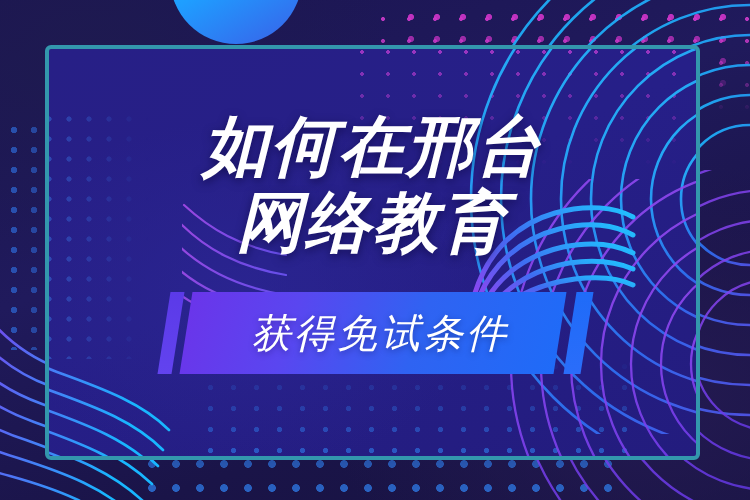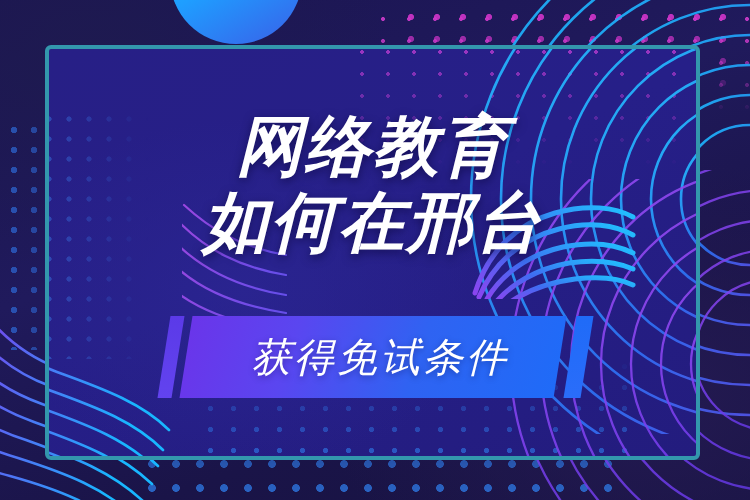--- a/index.html
+++ b/index.html
@@ -146,21 +146,21 @@
     font-size:66px;
     line-height:76px;
     letter-spacing:2px;
     text-shadow:0 3px 10px rgba(8,4,50,.55);
     white-space:nowrap;
   }
 
   
   .banner-wrap{
     position:absolute;
-    left:160px;top:316px;
+    left:160px;top:292px;
     width:440px;height:82px;
     z-index:6;
   }
   .bar{
     position:absolute;top:0;height:82px;
     transform:skewX(-9deg);
   }
   .bar.left-thin{left:4px;width:14px;background:linear-gradient(180deg,#5b3ae8,#6243ef);}
   .bar.main{
     left:26px;width:374px;
@@ -366,22 +366,22 @@
           <path d="M10 128 C 24 96, 50 70, 90 60 C 120 52, 146 56, 164 66"></path>
           <path d="M18 130 C 32 106, 58 86, 94 78 C 124 72, 148 76, 164 84"></path>
           <path d="M28 132 C 42 116, 66 100, 100 94 C 128 90, 150 94, 164 100"></path>
           <path d="M40 134 C 54 124, 76 114, 106 110 C 132 107, 152 110, 164 116"></path>
         </g>
       </svg>
     </div>
   </div>
 
   <div class="headline">
+    <span class="line">如何在邢台</span>
     <span class="line">网络教育</span>
-    <span class="line">如何在邢台</span>
   </div>
 
   <div class="banner-wrap">
     <div class="bar left-thin"></div>
     <div class="bar main"></div>
     <div class="bar right-thin"></div>
     <div class="banner-text">获得免试条件</div>
   </div>
 
 </div>

